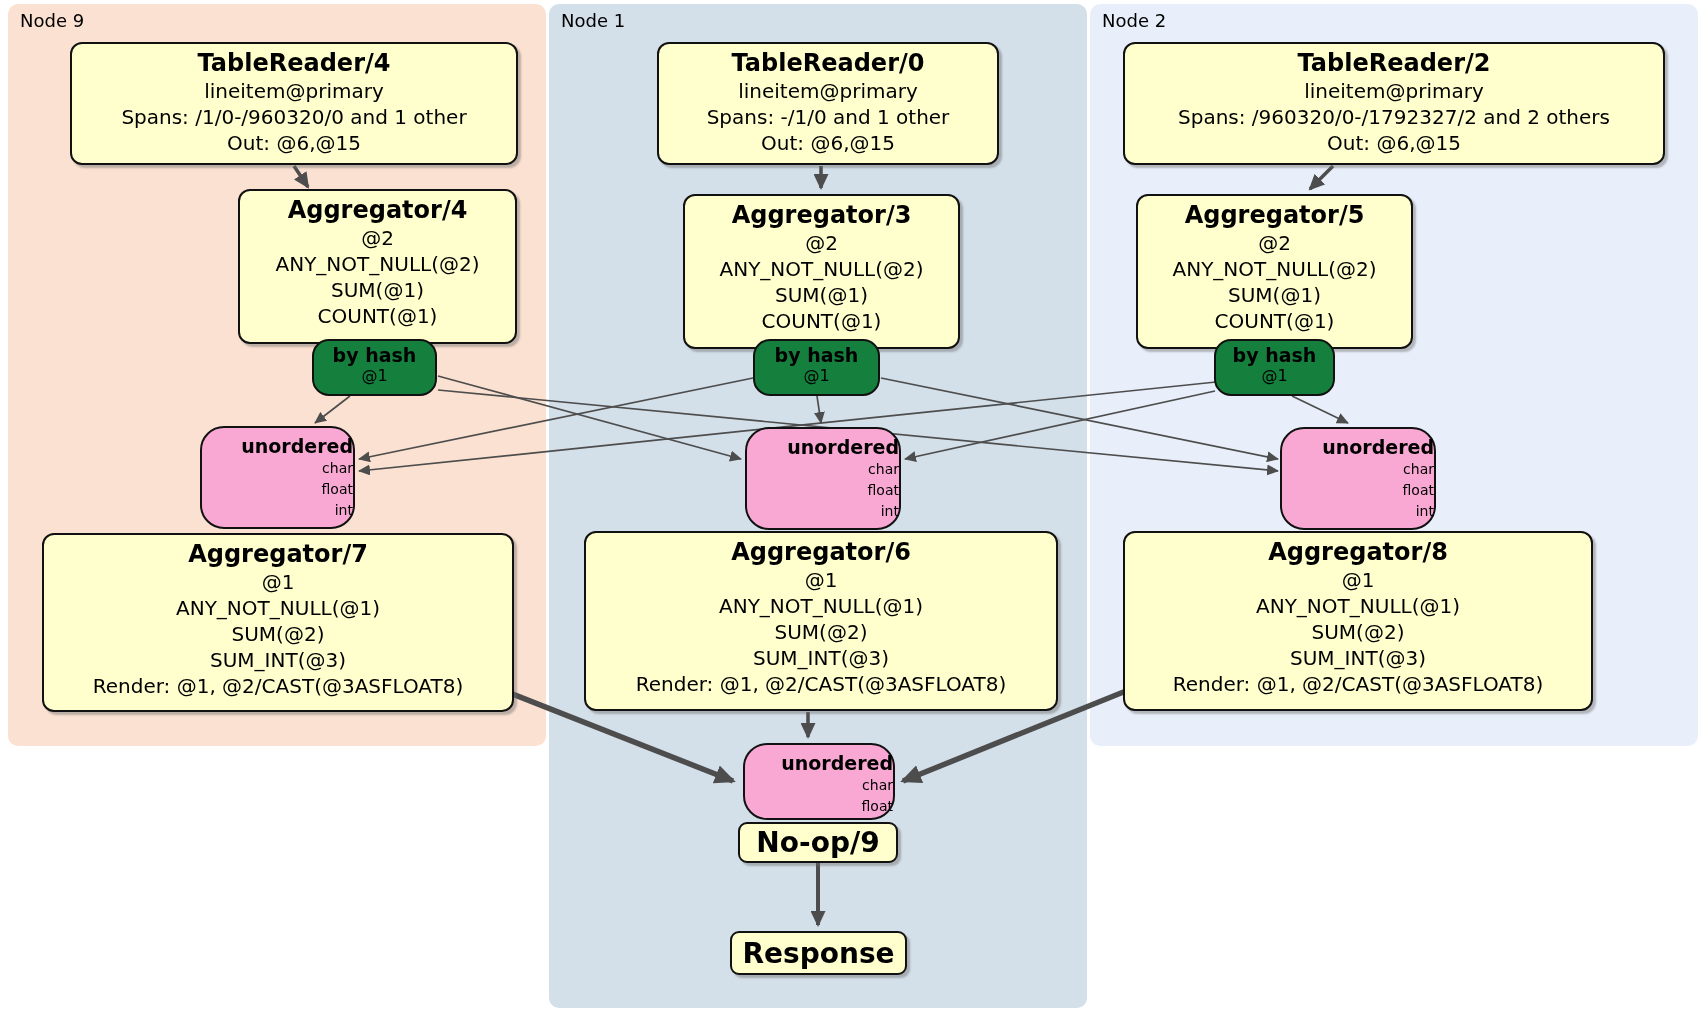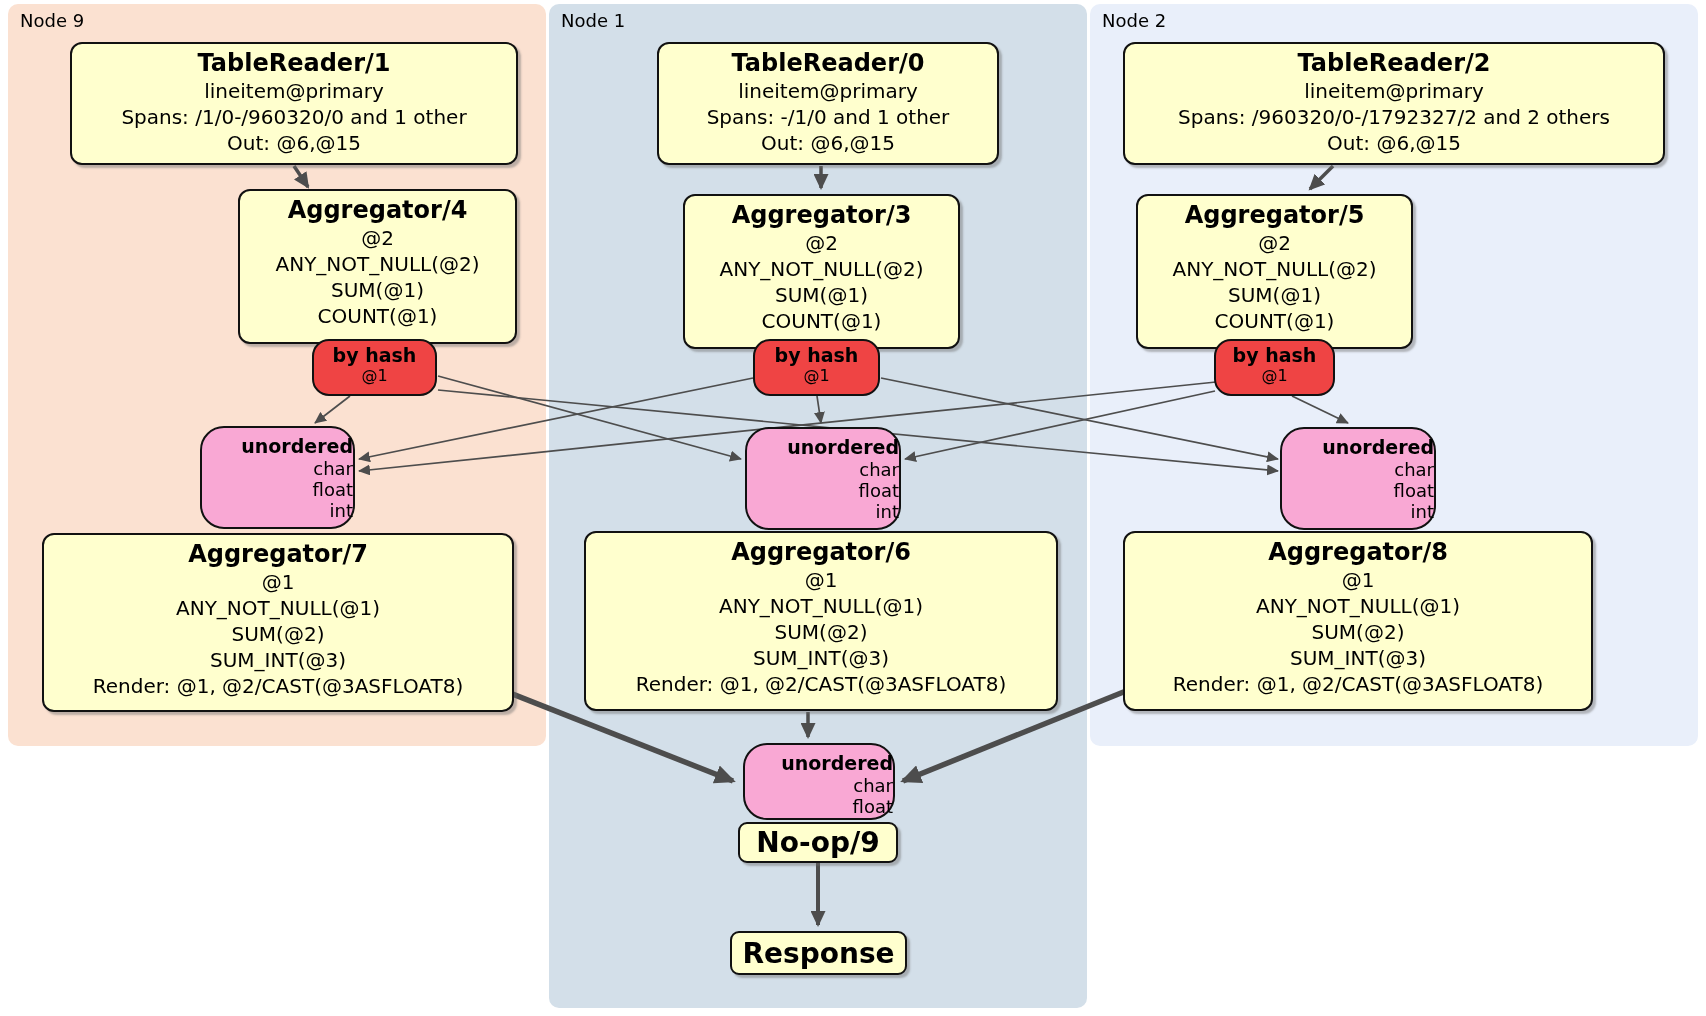--- a/index.html
+++ b/index.html
@@ -11,31 +11,31 @@
   .band-label{position:absolute;left:12px;top:6px;font-size:18px;color:#000;}
   .edges{position:absolute;left:0;top:0;z-index:1;}
   .proc{
     position:absolute;background:#ffffce;border:2px solid #111;border-radius:12px;
     box-shadow:3px 3px 2px rgba(110,110,110,0.45);
     text-align:center;z-index:2;box-sizing:border-box;padding-top:5px;
   }
   .proc .title{font-weight:bold;font-size:24px;line-height:29px;}
   .proc .line{font-size:20px;line-height:26px;white-space:nowrap;}
   .router{
-    position:absolute;background:#ef4444;border:2.5px solid #111;border-radius:17px;
+    position:absolute;background:#15803d;border:2.5px solid #111;border-radius:17px;
     text-align:center;z-index:3;box-sizing:border-box;padding-top:3px;
   }
   .router .title{font-weight:bold;font-size:19px;line-height:23px;}
   .router .detail{font-size:16px;line-height:18px;}
   .sync{
     position:absolute;background:#f9a8d4;border:2.5px solid #111;border-radius:24px;
     text-align:right;z-index:3;box-sizing:border-box;padding-top:7px;
   }
   .sync .title{font-weight:bold;font-size:19px;line-height:23px;}
-  .sync .line{font-size:18px;line-height:21px;}
+  .sync .line{font-size:14px;line-height:21px;}
   .mini{
     position:absolute;background:#ffffce;border:2.5px solid #111;border-radius:9px;
     box-shadow:3px 3px 2px rgba(110,110,110,0.45);
     display:flex;align-items:center;justify-content:center;
     font-weight:bold;font-size:28px;z-index:2;box-sizing:border-box;
   }
 </style>
 </head>
 <body>
 
@@ -79,21 +79,21 @@
     <line x1="1292" y1="396" x2="1348" y2="423" stroke="#4d4d4d" stroke-width="1.7" marker-end="url(#ah-s)"></line>
 
     <line x1="505" y1="691" x2="733" y2="781" stroke="#4d4d4d" stroke-width="5.5" marker-end="url(#ah-b)"></line>
     <line x1="808" y1="712" x2="808" y2="737" stroke="#4d4d4d" stroke-width="3.5" marker-end="url(#ah-m)"></line>
     <line x1="1126" y1="691" x2="903" y2="781" stroke="#4d4d4d" stroke-width="5.5" marker-end="url(#ah-b)"></line>
 
     <line x1="818" y1="863" x2="818" y2="925" stroke="#4d4d4d" stroke-width="4" marker-end="url(#ah-m)"></line>
   </svg>
 
   <div class="proc" style="left:70px;top:42px;width:448px;height:123px;">
-    <div class="title">TableReader/1</div>
+    <div class="title">TableReader/4</div>
     <div class="line">lineitem@primary</div>
     <div class="line">Spans: /1/0-/960320/0 and 1 other</div>
     <div class="line">Out: @6,@15</div>
   </div>
   <div class="proc" style="left:657px;top:42px;width:342px;height:123px;">
     <div class="title">TableReader/0</div>
     <div class="line">lineitem@primary</div>
     <div class="line">Spans: -/1/0 and 1 other</div>
     <div class="line">Out: @6,@15</div>
   </div>

